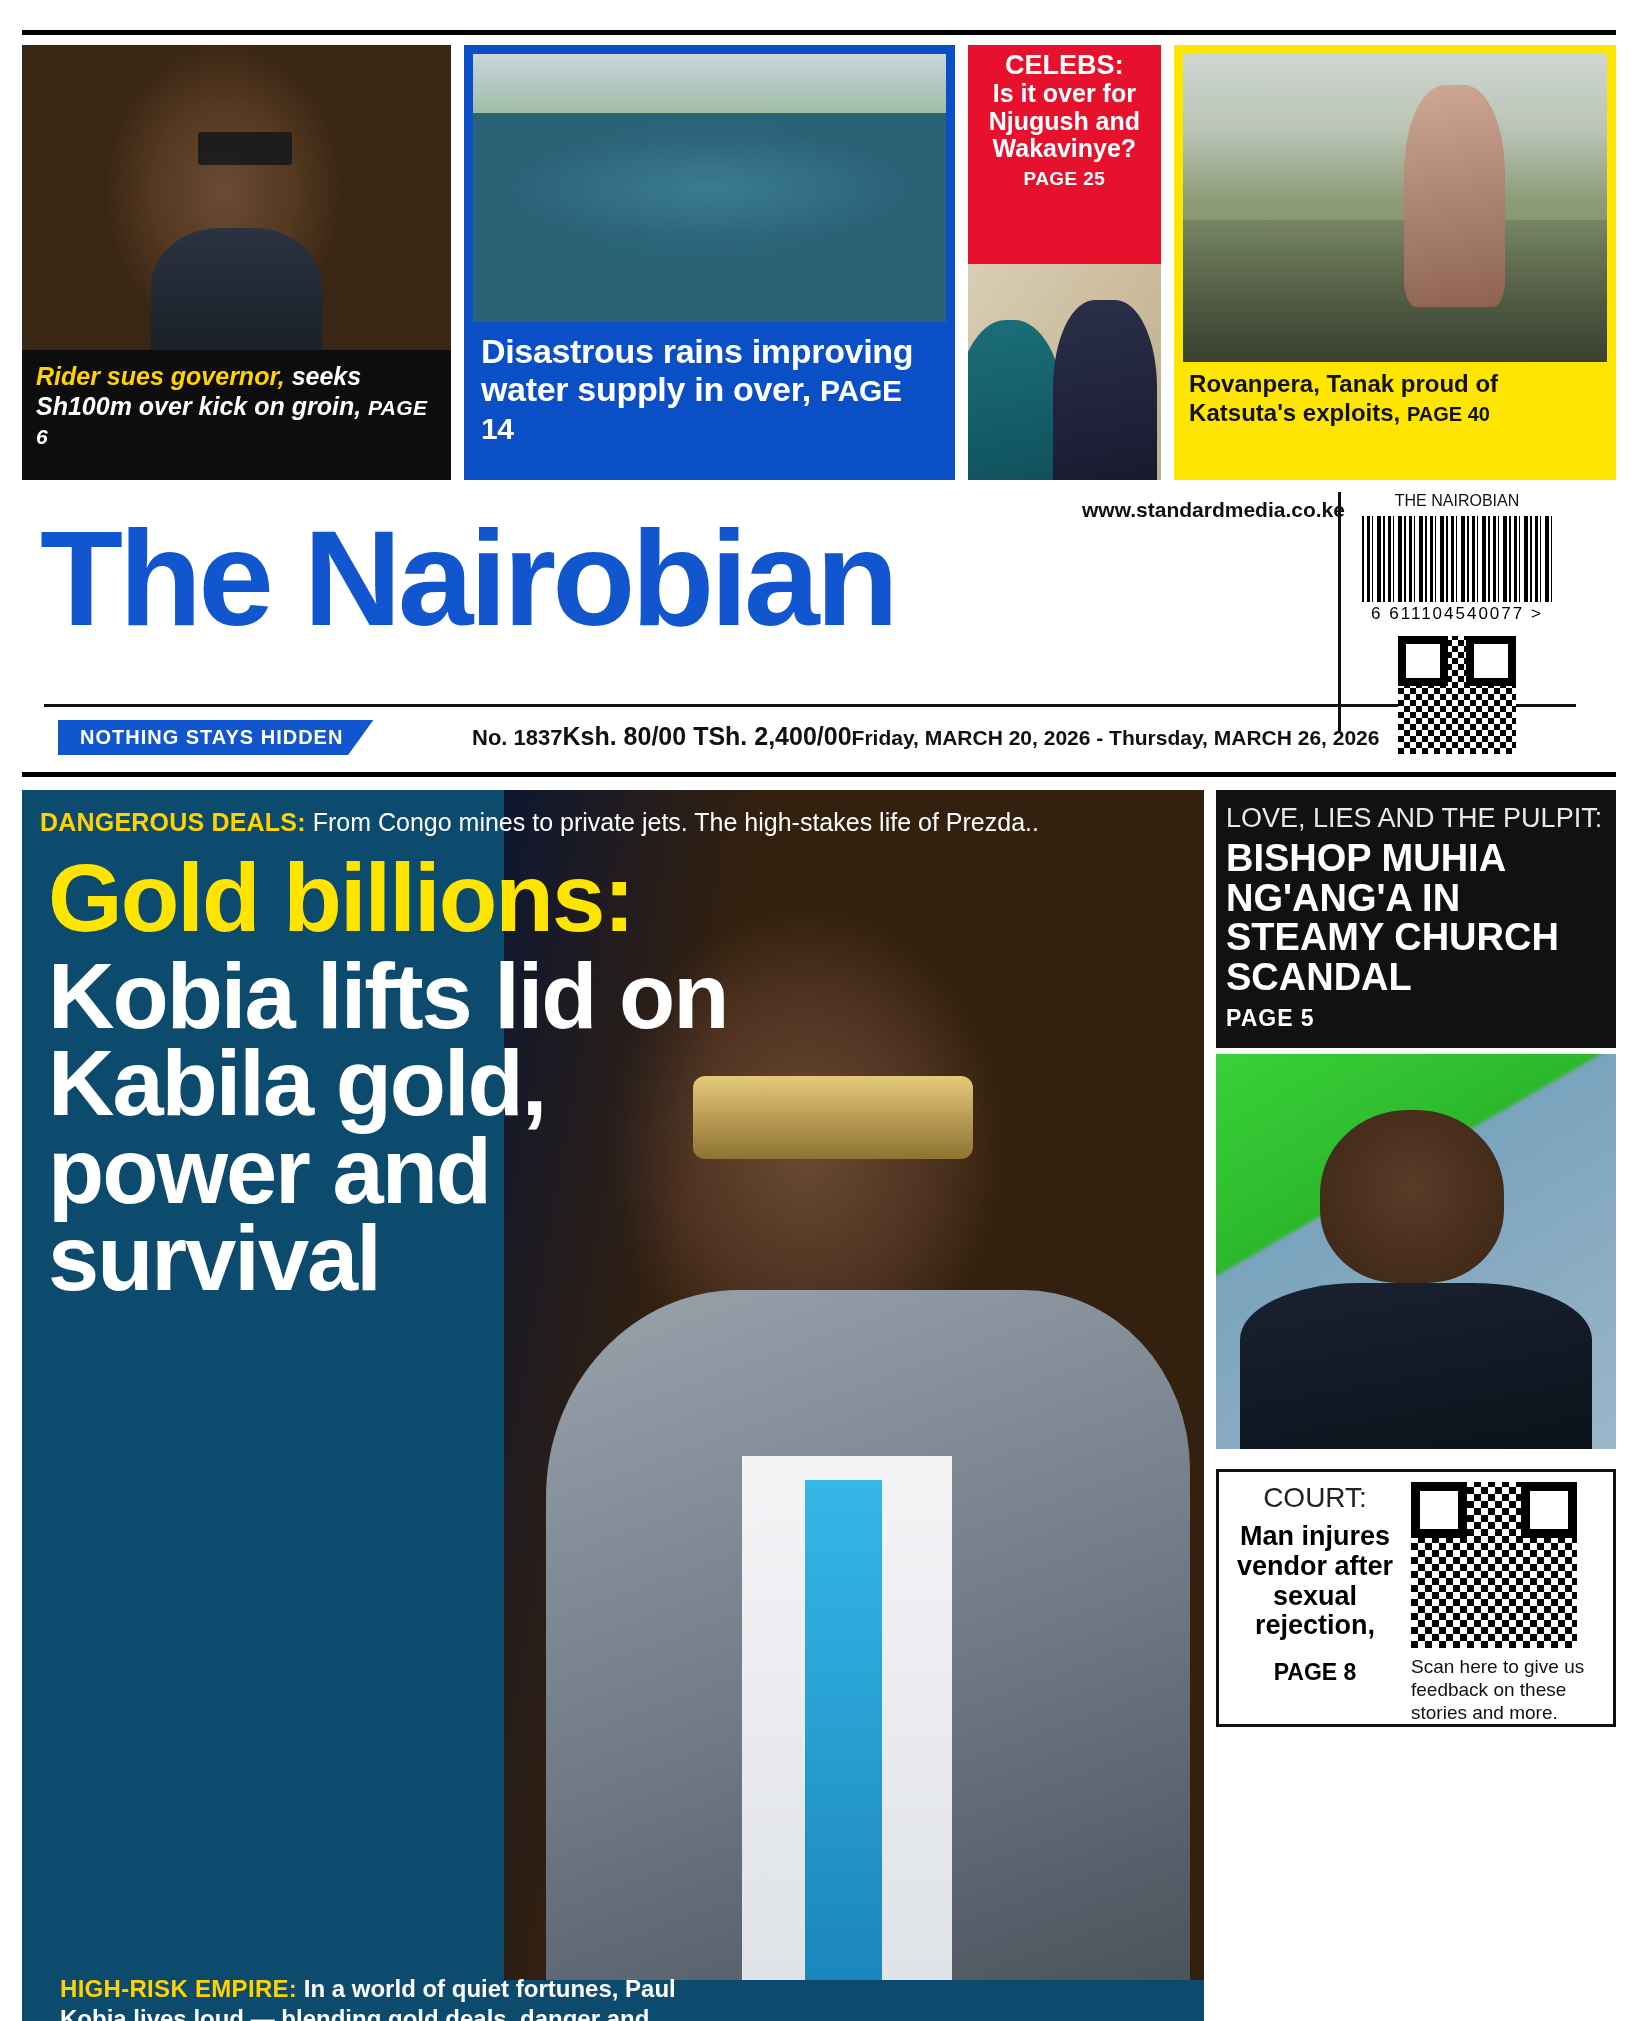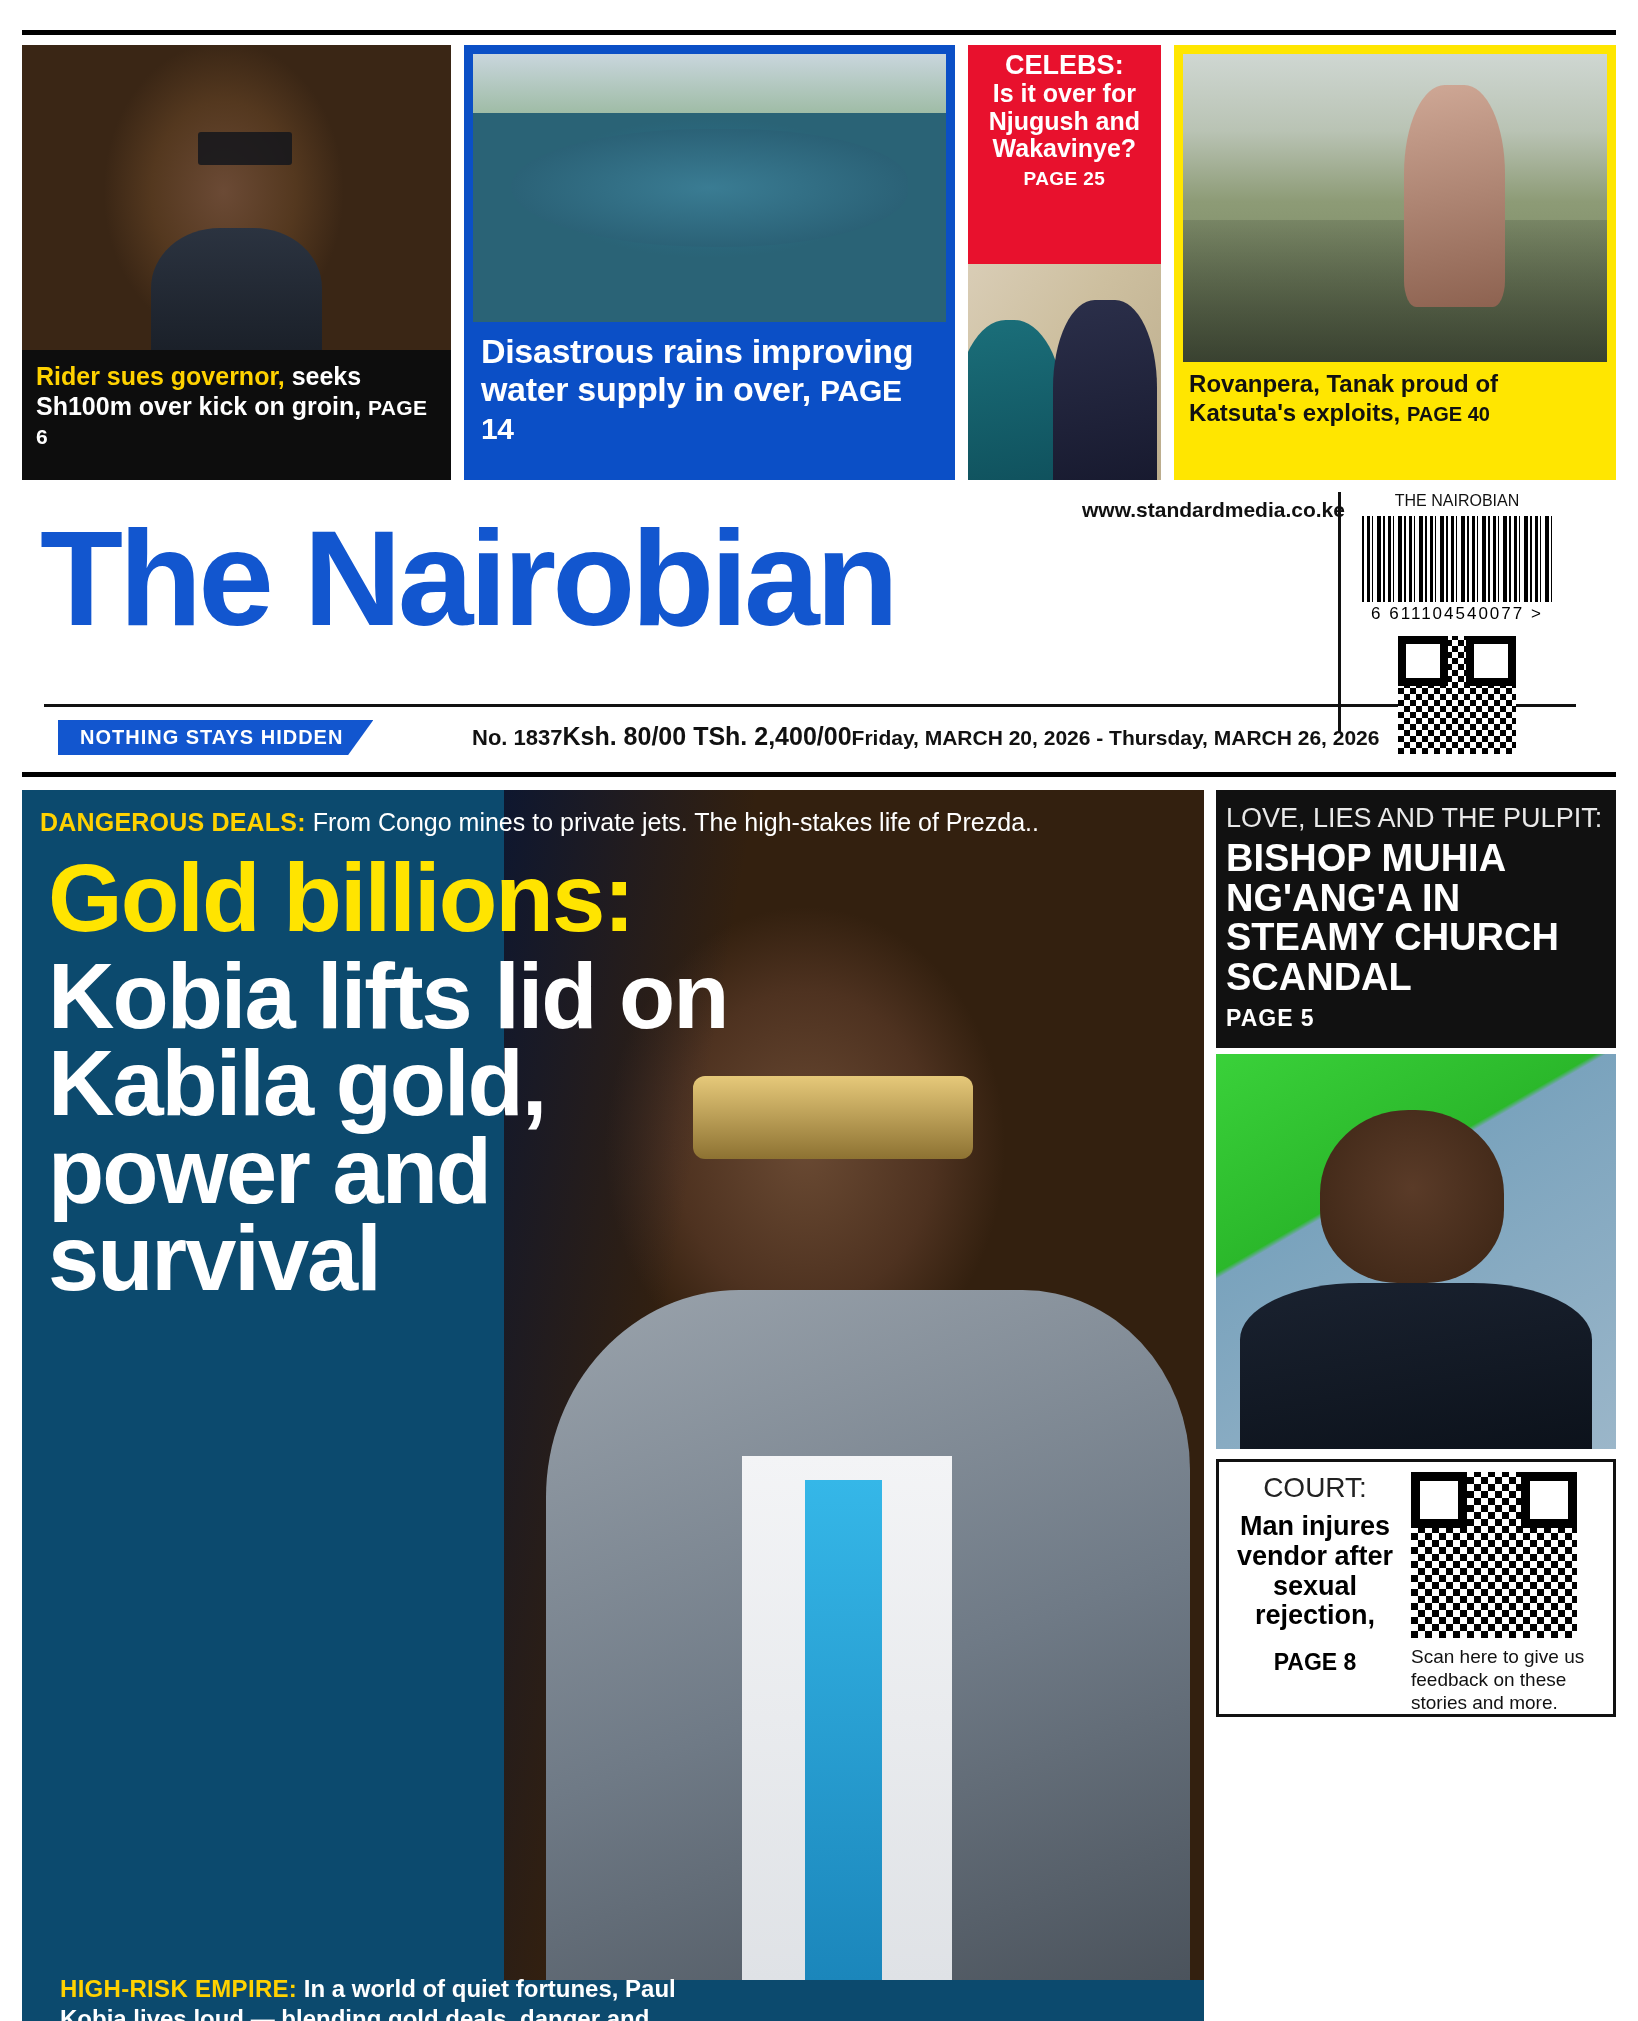--- a/index.html
+++ b/index.html
@@ -53,21 +53,21 @@
   }
   .tz1 .photo:after {
     content:""; position:absolute; left: 41%; top: 26%; width: 22%; height: 10%;
     background: rgba(20,22,28,.85);
     border-radius: 3px;
   }
   .tz1 .cap {
     position: absolute; left: 0; right: 0; bottom: 0; height: 130px;
     background: #0d0d0d; color: #fff;
     padding: 12px 14px 0 14px;
-    font-size: 25px; line-height: 1.18; font-weight: 600;
+    font-size: 25px; line-height: 1.18; font-weight: 600; font-style: italic;
   }
   .tz1 .cap b { color: #ffd200; font-weight: 800; }
   .tz1 .cap .pg { font-size: 21px; font-weight: 800; letter-spacing: .3px; }
 
   
   .tz2 { width: 492px; background: #0b4fc6; padding: 9px; }
   .tz2 .photo {
     position: relative; width: 100%; height: 268px;
     background:
       radial-gradient(ellipse 170px 70px at 50% 50%, #2f6f86 0%, #2b6a80 60%, #2a6376 100%),
@@ -268,21 +268,21 @@
     position:absolute; left: 26%; top: 14%; width: 46%; height: 44%;
     background: radial-gradient(ellipse at 50% 45%, #5a3b28, #3b2414);
     border-radius: 48% 48% 42% 42%;
   }
   .rail .photo2 .body {
     position:absolute; left: 6%; bottom: 0; width: 88%; height: 42%;
     background: linear-gradient(170deg,#1a2230,#0c121b);
     border-radius: 34% 34% 0 0;
   }
   .rail .court {
-    margin-top: 10px; border: 3px solid #111; padding: 10px;
+    margin-top: 20px; border: 3px solid #111; padding: 10px;
     display: flex; gap: 10px; height: 258px;
   }
   .rail .court .left { width: 172px; text-align: center; }
   .rail .court .left .lbl { font-size: 28px; color:#222; }
   .rail .court .left .txt {
     font-size: 27px; font-weight: 800; line-height: 1.1; margin-top: 8px;
   }
   .rail .court .left .pg { font-size: 23px; font-weight: 800; margin-top: 18px; }
   .rail .court .right { flex: 1; }
   .rail .court .qr2 {

